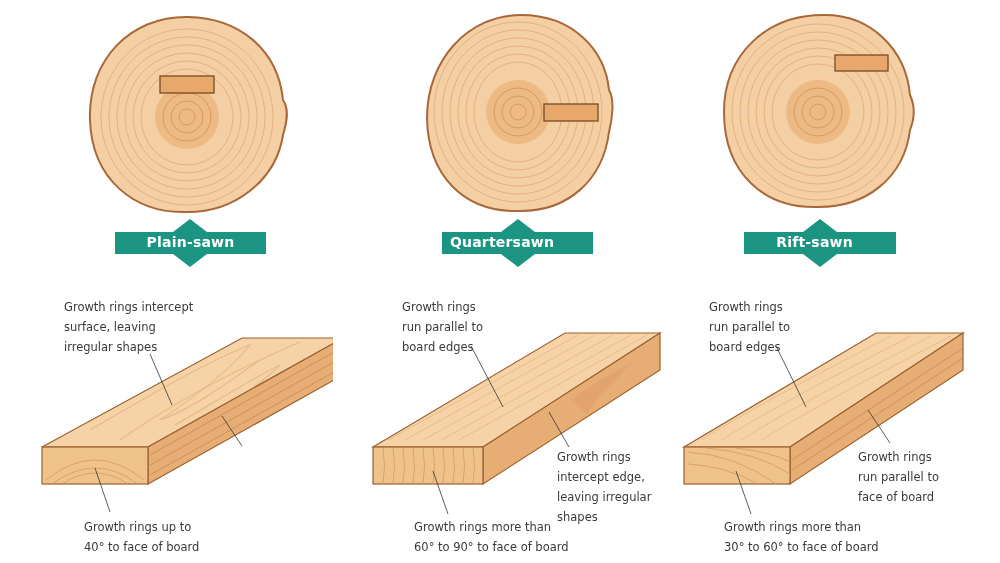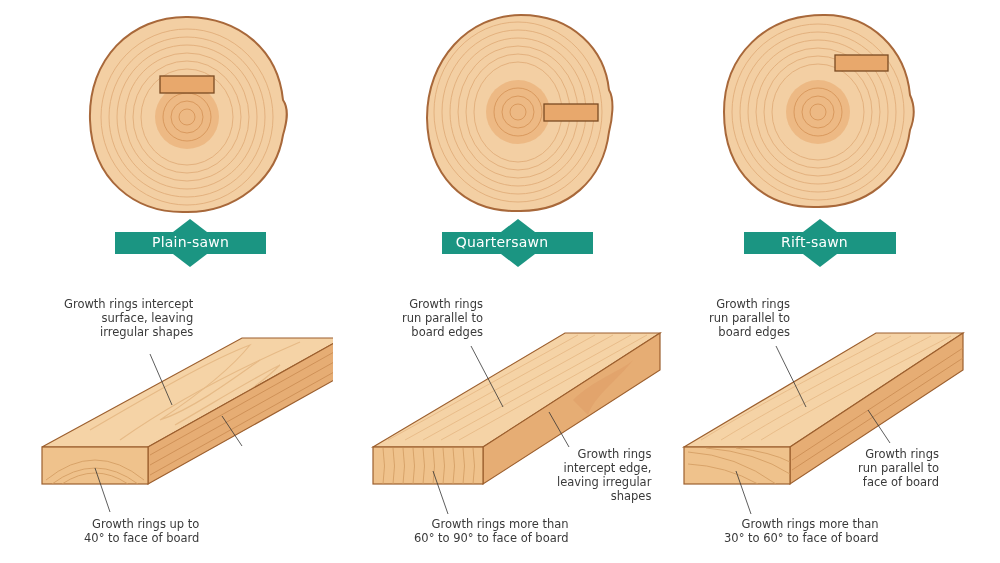--- a/index.html
+++ b/index.html
@@ -1,20 +1,20 @@
 <!DOCTYPE html>
 <html><head>
 <meta charset="utf-8">
 <style>
   html, body { margin: 0; padding: 0; background: #ffffff; }
   body { width: 1000px; height: 563px; position: relative; overflow: hidden; font-family: "DejaVu Sans", "Liberation Sans", sans-serif; }
   .panel { position: absolute; top: 0; width: 333px; height: 563px; }
   svg.art { position: absolute; left: 0; top: 0; }
-  .label { position: absolute; font-size: 11.5px; line-height: 14px; color: #3a3a3a; white-space: pre-line; text-align: right; }
-  .banner-text { position: absolute; font-weight: normal; font-size: 14px; color: #ffffff; text-align: center; letter-spacing: 0.2px; }
+  .label { position: absolute; font-size: 11.5px; line-height: 20px; color: #3a3a3a; white-space: pre-line; }
+  .banner-text { position: absolute; font-weight: bold; font-size: 14px; color: #ffffff; text-align: center; letter-spacing: 0.2px; }
 </style>
 </head>
 <body>
 
 <div class="panel" style="left:0">
   <svg class="art" width="333" height="563">
     <g>
       <path d="M188 17 C240 18 278 50 283 100 C290 110 286 125 283 135 C276 180 235 213 185 212 C135 213 92 180 90 120 C88 60 130 16 188 17 Z" fill="#f3cfa3" stroke="#a8683a" stroke-width="2"></path>
       <g fill="none" stroke="#d9a06a" stroke-width="0.8" opacity="0.8">
         <ellipse cx="187" cy="117" rx="86" ry="88"></ellipse>

